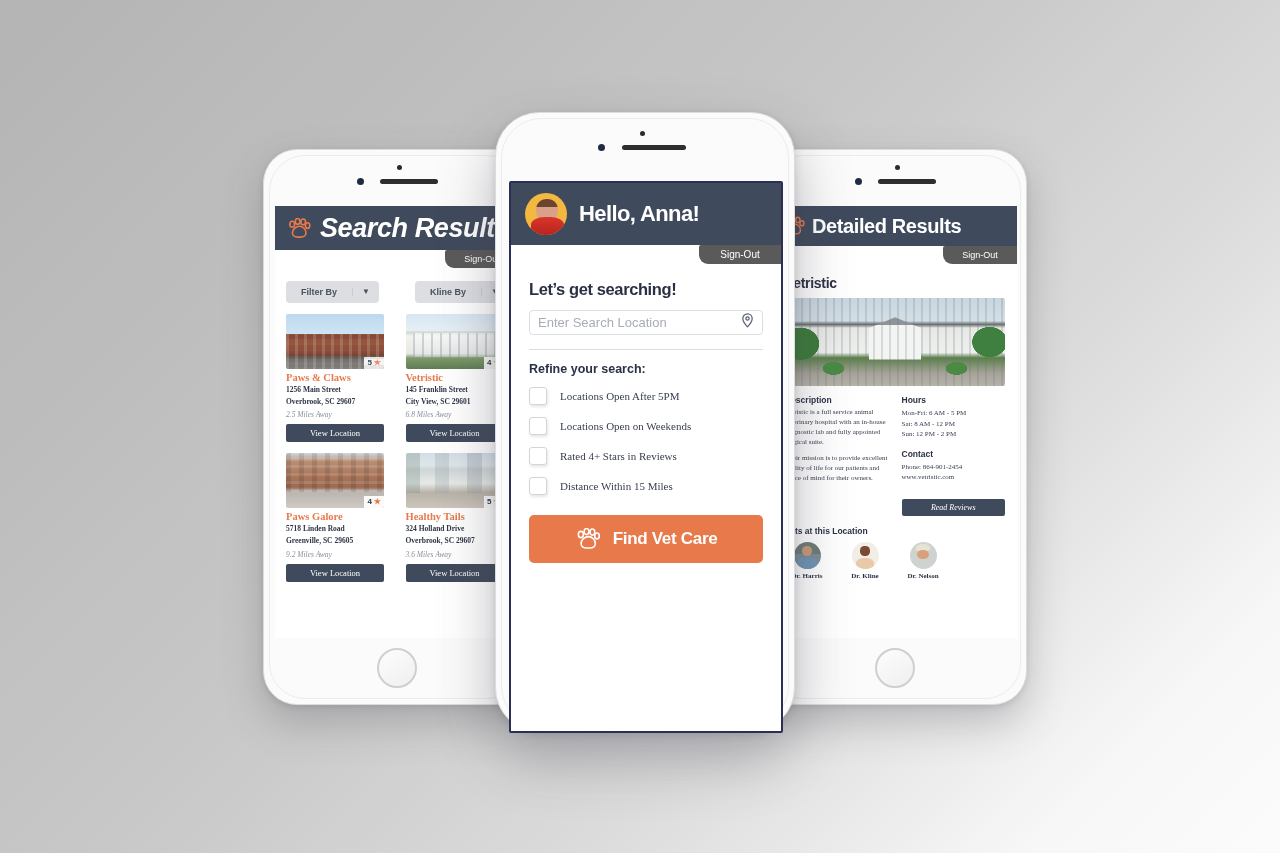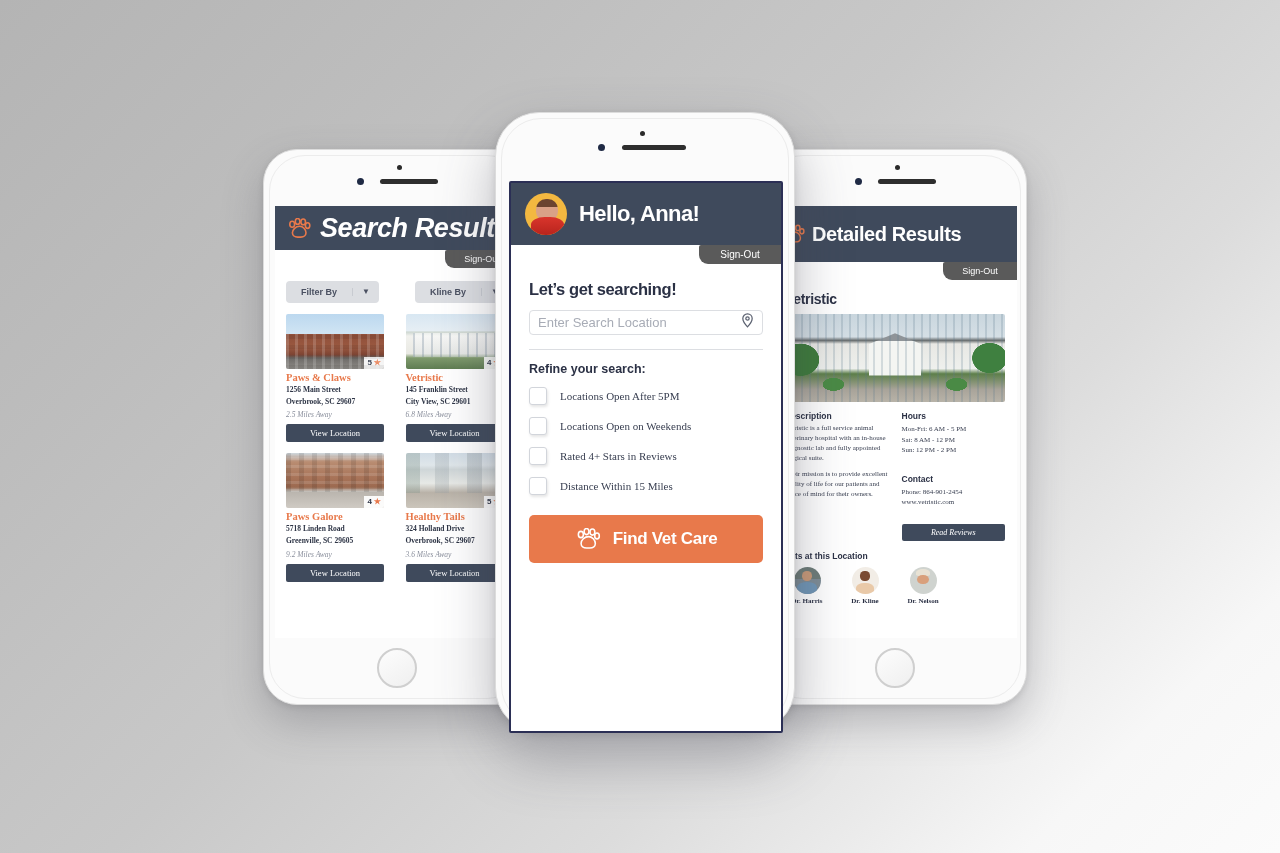--- a/index.html
+++ b/index.html
@@ -332,21 +332,21 @@
   </div>
 
   <div class="phone side right">
     <div class="inner-ring"></div>
     <div class="cam-dot" style="left:93px; top:28px;"></div>
     <div class="sensor-dot" style="left:133px; top:15px;"></div>
     <div class="speaker" style="left:116px; top:29px; width:58px;"></div>
     <div class="home-btn" style="left:113px; bottom:16px; width:40px; height:40px;"></div>
 
     <div class="screen side-screen">
-      <div class="appbar" style="height:56px; padding:0 10px; gap:7px;">
+      <div class="appbar" style="height:40px; padding:0 10px; gap:7px;">
         <span class="paw">
           <svg class="paw-svg" width="22" height="20" viewBox="0 0 24 21" fill="none" stroke="#E8794B" stroke-width="1.6">
             <ellipse cx="5.2" cy="6.2" rx="2.4" ry="3"></ellipse>
             <ellipse cx="10.6" cy="3.4" rx="2.3" ry="2.9"></ellipse>
             <ellipse cx="16.2" cy="3.9" rx="2.3" ry="2.9"></ellipse>
             <ellipse cx="20.6" cy="7.6" rx="2.2" ry="2.8"></ellipse>
             <path d="M12.6 8.2c3.4 0 6.4 3.4 6.4 6.6 0 2.6-2.3 4.3-5.2 4.3h-3.2c-2.9 0-5.2-1.7-5.2-4.3 0-3.2 3.3-6.6 7.2-6.6z"></path>
           </svg>
         </span>
         <span class="title" style="font-size:20px;">Detailed Results</span>
@@ -364,21 +364,21 @@
           <div class="dr-col">
             <div class="dr-h">Description</div>
             <div class="dr-p">Vetristic is a full service animal veterinary hospital with an in-house diagnostic lab and fully appointed surgical suite.</div>
             <div class="dr-p">Their mission is to provide excellent quality of life for our patients and peace of mind for their owners.</div>
           </div>
           <div class="dr-col">
             <div class="dr-h">Hours</div>
             <div class="dr-l">Mon-Fri: 6 AM - 5 PM</div>
             <div class="dr-l">Sat: 8 AM - 12 PM</div>
             <div class="dr-l">Sun: 12 PM - 2 PM</div>
-            <div class="dr-h" style="margin-top:18px;">Contact</div>
+            <div class="dr-h" style="margin-top:9px;">Contact</div>
             <div class="dr-l">Phone: 864-901-2454</div>
             <div class="dr-l">www.vetristic.com</div>
             <div class="read-btn">Read Reviews</div>
           </div>
         </div>
 
         <div class="dr-h" style="margin-top:10px;">Vets at this Location</div>
         <div class="vets">
           <div class="vet">
             <div class="vet-av vav1"></div>

